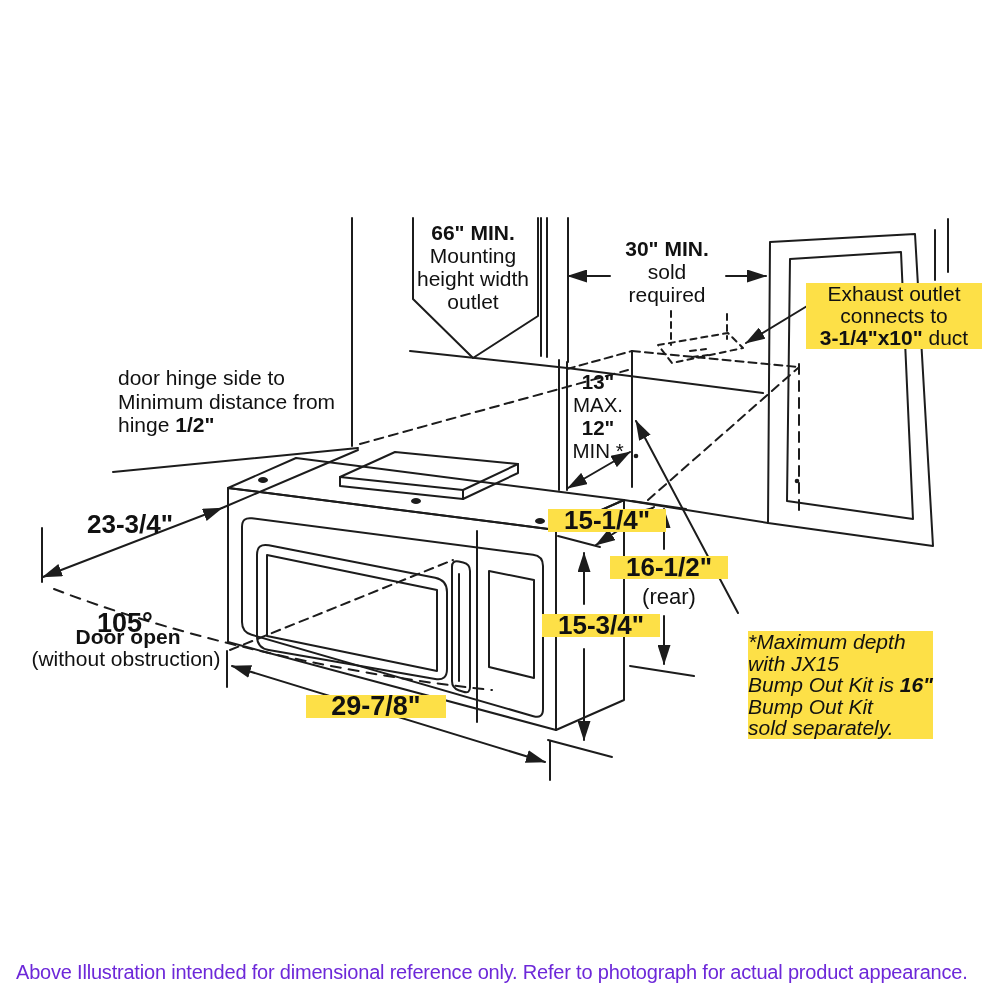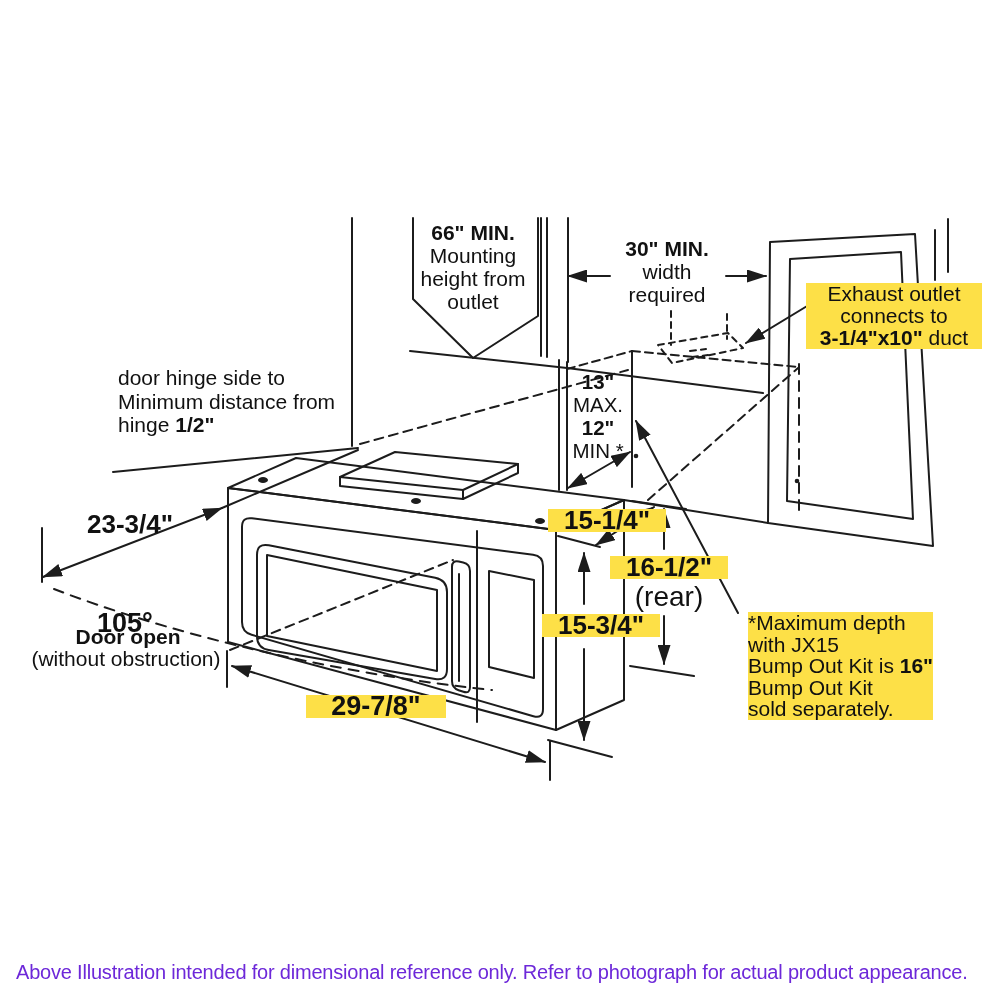--- a/index.html
+++ b/index.html
@@ -127,27 +127,27 @@
       <g>
         <path d="M746,343 L822,297" marker-start="url(#ah)"></path>
         <path d="M636,421 L738,613" marker-start="url(#ah)"></path>
       </g>
     </g>
   </svg>
 
   <div class="lbl ctr" style="left:393px;top:221px;width:160px;">
     <div><span class="b">66" MIN.</span></div>
     <div>Mounting</div>
-    <div>height from</div>
+    <div>height width</div>
     <div>outlet</div>
   </div>
 
   <div class="lbl ctr" style="left:597px;top:237px;width:140px;">
     <div><span class="b">30" MIN.</span></div>
-    <div>width</div>
+    <div>sold</div>
     <div>required</div>
   </div>
 
   <div class="lbl ctr bg" style="left:806px;top:283px;width:176px;line-height:22px;">
     <div>Exhaust outlet</div>
     <div>connects to</div>
     <div><span class="b">3-1/4"x10"</span><span> duct</span></div>
   </div>
 
   <div class="lbl ctr" style="left:566px;top:370px;width:64px;font-size:20.5px;">
@@ -167,25 +167,25 @@
 
   <div class="lbl ctr b" style="left:65px;top:612px;width:120px;font-size:27px;">105°</div>
   <div class="lbl ctr" style="left:48px;top:625px;width:160px;font-weight:bold;">Door open</div>
   <div class="lbl ctr" style="left:16px;top:647px;width:220px;">(without obstruction)</div>
 
   <div class="lbl ctr dim bg" style="left:306px;top:695px;width:140px;font-size:27px;">29-7/8"</div>
 
   <div class="lbl ctr dim bg" style="left:548px;top:509px;width:118px;">15-1/4"</div>
 
   <div class="lbl ctr dim bg" style="left:610px;top:556px;width:118px;">16-1/2"</div>
-  <div class="lbl ctr" style="left:610px;top:585px;width:118px;font-size:28px;">(rear)</div>
+  <div class="lbl ctr" style="left:610px;top:585px;width:118px;font-size:22px;">(rear)</div>
 
   <div class="lbl ctr dim bg" style="left:542px;top:614px;width:118px;">15-3/4"</div>
 
-  <div class="lbl bg" style="left:748px;top:612px;line-height:21.5px;">
+  <div class="lbl bg" style="left:748px;top:631px;line-height:21.5px;font-style:italic;">
     <div>*Maximum depth</div>
     <div>with JX15</div>
     <div><span>Bump Out Kit is </span><span class="b">16"</span></div>
     <div>Bump Out Kit</div>
     <div>sold separately.</div>
   </div>
 
   <div class="footer">Above Illustration intended for dimensional reference only. Refer to photograph for actual product appearance.</div>
 
 </div>

